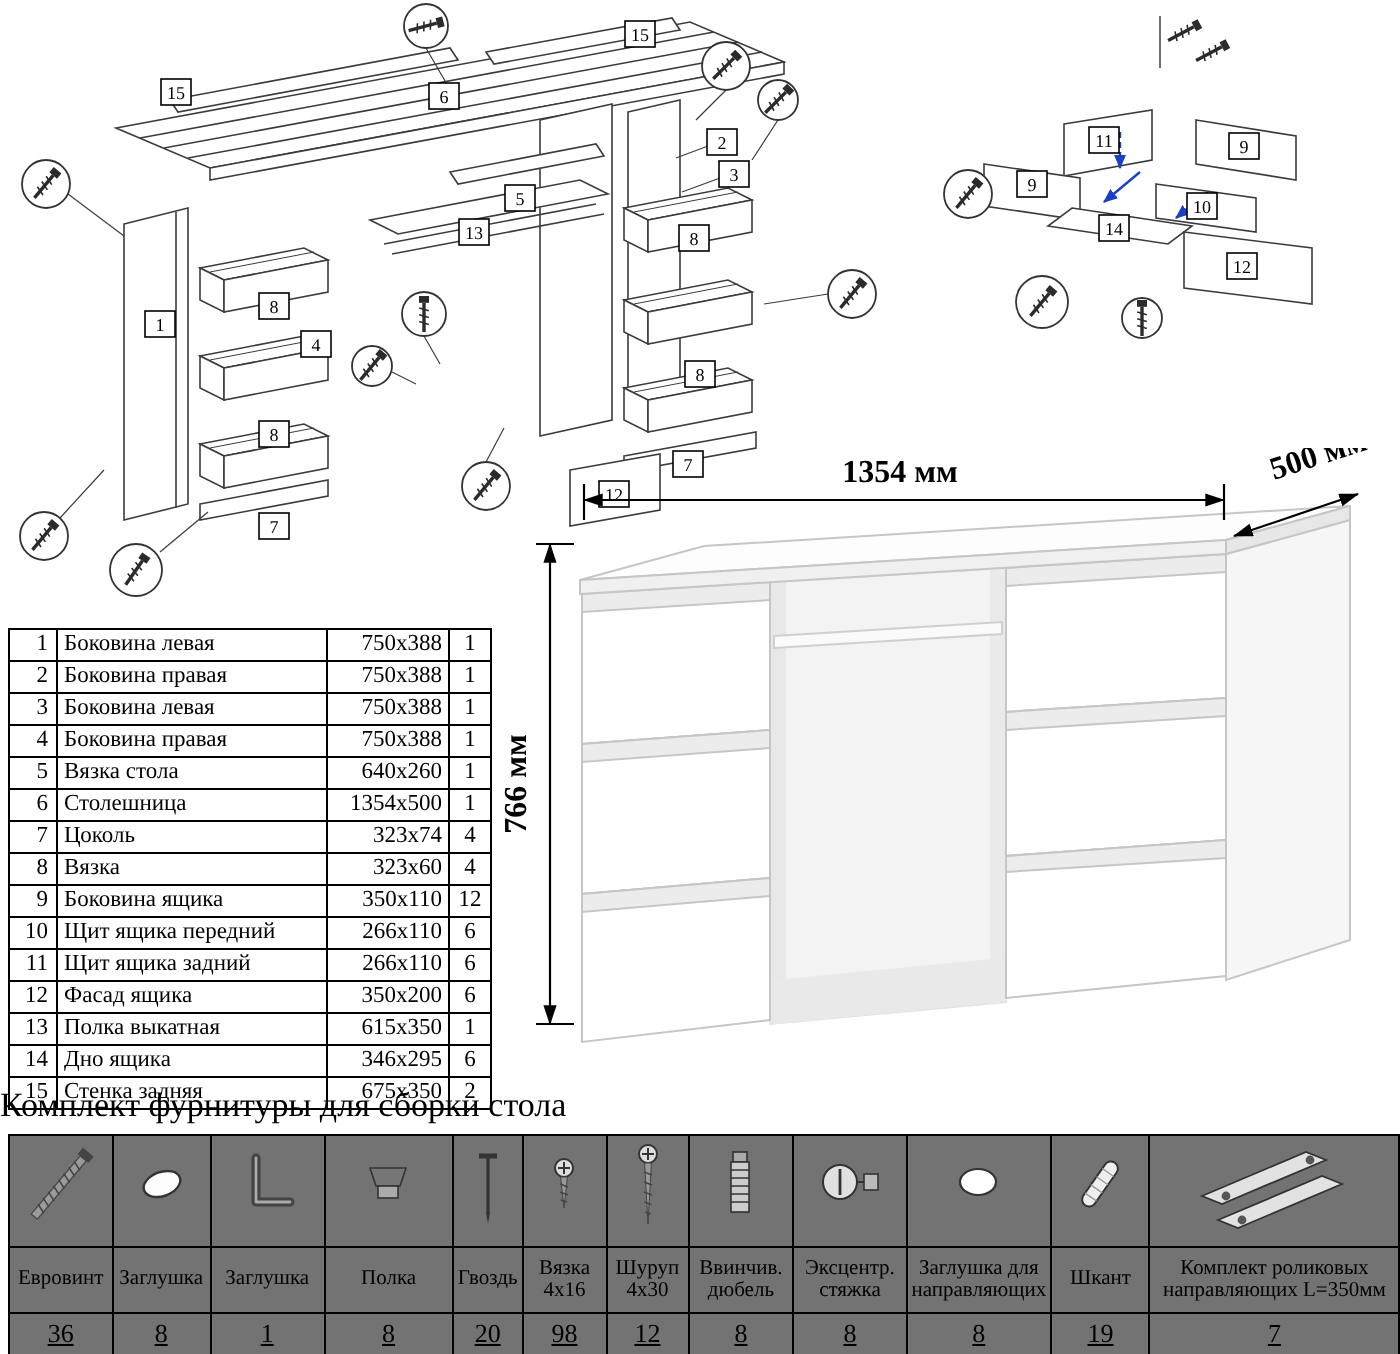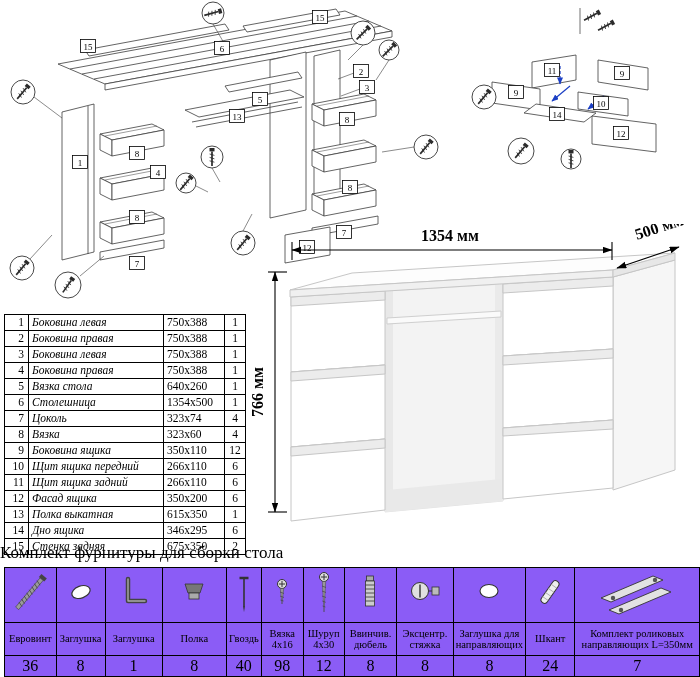--- a/index.html
+++ b/index.html
@@ -2,29 +2,29 @@
 <html><head>
 <meta charset="utf-8">
 <style>
   html,body{margin:0;padding:0;}
   body{width:700px;height:677px;background:#fff;font-family:"Liberation Serif",serif;position:relative;overflow:hidden;color:#000;}
   .top-diagram{position:absolute;left:0;top:0;}
   .desk-view{position:absolute;left:245px;top:224px;}
   .parts-table{position:absolute;left:4px;top:314px;border-collapse:collapse;background:#fff;}
   .parts-table td{border:1px solid #000;font-size:11.5px;line-height:13px;height:15px;padding:0 3px;white-space:nowrap;}
   .parts-table .c-num{width:16px;text-align:right;padding-right:4px;}
-  .parts-table .c-name{width:128px;font-style:italic;}
-  .parts-table .c-size{width:54px;text-align:left;}
+  .parts-table .c-name{width:128px;}
+  .parts-table .c-size{width:54px;text-align:right;}
   .parts-table .c-qty{width:16px;text-align:center;padding:0 2px;}
   .kit-title{position:absolute;top:543px;left:0;width:100%;text-align:left;font-size:17px;}
-  .hw-table{position:absolute;left:4px;top:567px;border-collapse:collapse;table-layout:fixed;background:#8b5cf6;}
+  .hw-table{position:absolute;left:4px;top:567px;border-collapse:collapse;table-layout:fixed;background:#737373;}
   .hw-table td{border:1px solid #000;text-align:center;vertical-align:middle;padding:0;overflow:hidden;}
   .hw-icon-cell{height:52px;}
   .hw-name-cell{font-size:10.5px;line-height:11.5px;height:30px;padding:1px 2px !important;text-align:left;}
-  .hw-qty-cell{font-size:16px;height:20px;}
+  .hw-qty-cell{font-size:13px;height:20px;text-decoration:underline;}
   svg text{font-family:"Liberation Serif",serif;}
   .plbl rect{fill:#fff;stroke:#000;stroke-width:0.8;}
   .plbl text{font-size:9px;text-anchor:middle;fill:#000;}
 </style>
 </head>
 <body>
 
 <svg class="top-diagram" width="700" height="312" viewBox="0 0 700 312">
   <defs>
     <g id="scrw">
@@ -506,23 +506,23 @@
     <td class="hw-name-cell">Эксцентр. стяжка</td>
     <td class="hw-name-cell">Заглушка для направляющих</td>
     <td class="hw-name-cell">Шкант</td>
     <td class="hw-name-cell">Комплект роликовых направляющих L=350мм</td>
   </tr>
   <tr>
     <td class="hw-qty-cell">36</td>
     <td class="hw-qty-cell">8</td>
     <td class="hw-qty-cell">1</td>
     <td class="hw-qty-cell">8</td>
-    <td class="hw-qty-cell">40</td>
+    <td class="hw-qty-cell">20</td>
     <td class="hw-qty-cell">98</td>
     <td class="hw-qty-cell">12</td>
     <td class="hw-qty-cell">8</td>
     <td class="hw-qty-cell">8</td>
     <td class="hw-qty-cell">8</td>
-    <td class="hw-qty-cell">24</td>
+    <td class="hw-qty-cell">19</td>
     <td class="hw-qty-cell">7</td>
   </tr>
   </tbody>
 </table>
 
 </body></html>

